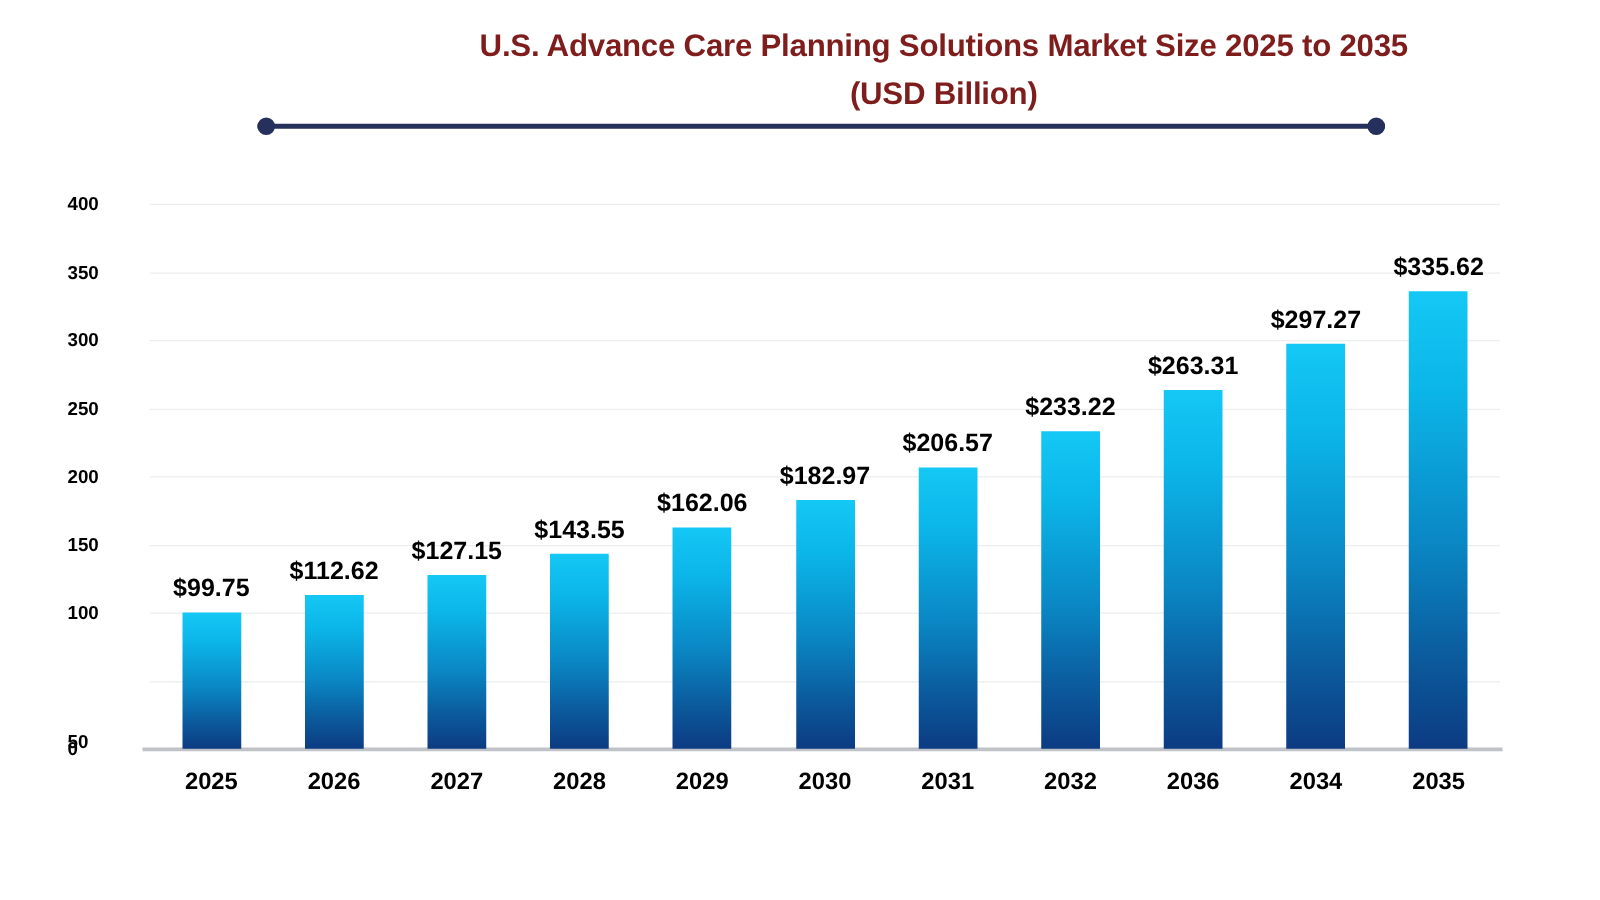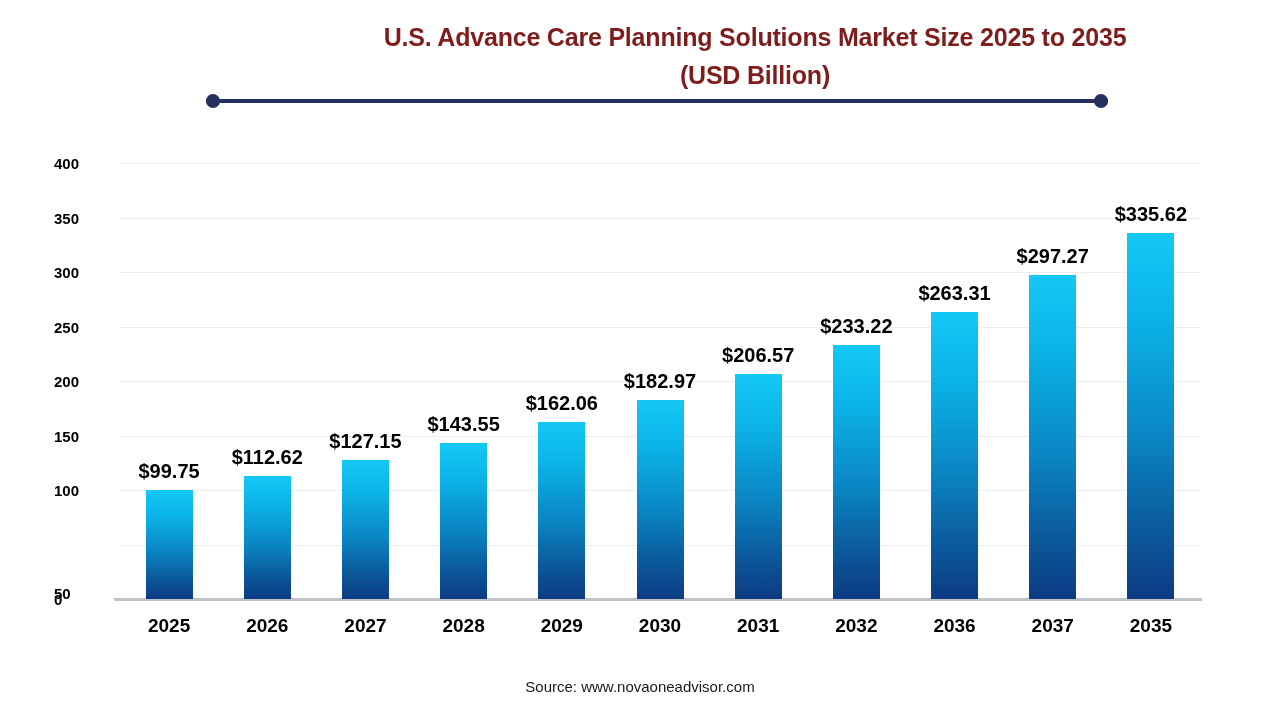--- a/index.html
+++ b/index.html
@@ -195,21 +195,20 @@
       <div class="gridline" style="top: 327px;"></div>
       <div class="gridline" style="top: 272.5px;"></div>
       <div class="gridline" style="top: 218px;"></div>
       <div class="gridline" style="top: 163.5px;"></div>
       <div class="gridline" style="top: 109px;"></div>
       <div class="gridline" style="top: 54.5px;"></div>
       <div class="gridline" style="top: 0px;"></div>
     </div>
   <div id="baseline"></div>
 
-  <div id="source">Source: www.novaoneadvisor.com</div>
 
 <div class="ytick" style="top: 590px;">0</div>
     <div class="ytick" style="top: 535.5px; margin-top: 48px;">50</div>
     <div class="ytick" style="top: 481px;">100</div>
     <div class="ytick" style="top: 426.5px;">150</div>
     <div class="ytick" style="top: 372px;">200</div>
     <div class="ytick" style="top: 317.5px;">250</div>
     <div class="ytick" style="top: 263px;">300</div>
     <div class="ytick" style="top: 208.5px;">350</div>
     <div class="ytick" style="top: 154px;">400</div>
@@ -235,17 +234,17 @@
     <div class="bar-label" style="left: 693.182px; top: 344.839px;">$206.57</div>
     <div class="xtick" style="left: 693.182px; top: 616px;">2031</div>
     <div class="bar" style="left: 832.864px; top: 344.79px; height: 254.21px;"></div>
     <div class="bar-label" style="left: 791.364px; top: 315.79px;">$233.22</div>
     <div class="xtick" style="left: 791.364px; top: 616px;">2032</div>
     <div class="bar" style="left: 931.045px; top: 311.992px; height: 287.008px;"></div>
     <div class="bar-label" style="left: 889.545px; top: 282.992px;">$263.31</div>
     <div class="xtick" style="left: 889.545px; top: 616px;">2036</div>
     <div class="bar" style="left: 1029.23px; top: 274.976px; height: 324.024px;"></div>
     <div class="bar-label" style="left: 987.727px; top: 245.976px;">$297.27</div>
-    <div class="xtick" style="left: 987.727px; top: 616px;">2037</div>
+    <div class="xtick" style="left: 987.727px; top: 616px;">2034</div>
     <div class="bar" style="left: 1127.41px; top: 233.174px; height: 365.826px;"></div>
     <div class="bar-label" style="left: 1085.91px; top: 204.174px;">$335.62</div>
     <div class="xtick" style="left: 1085.91px; top: 616px;">2035</div>
   </div>
 
 </body></html>

